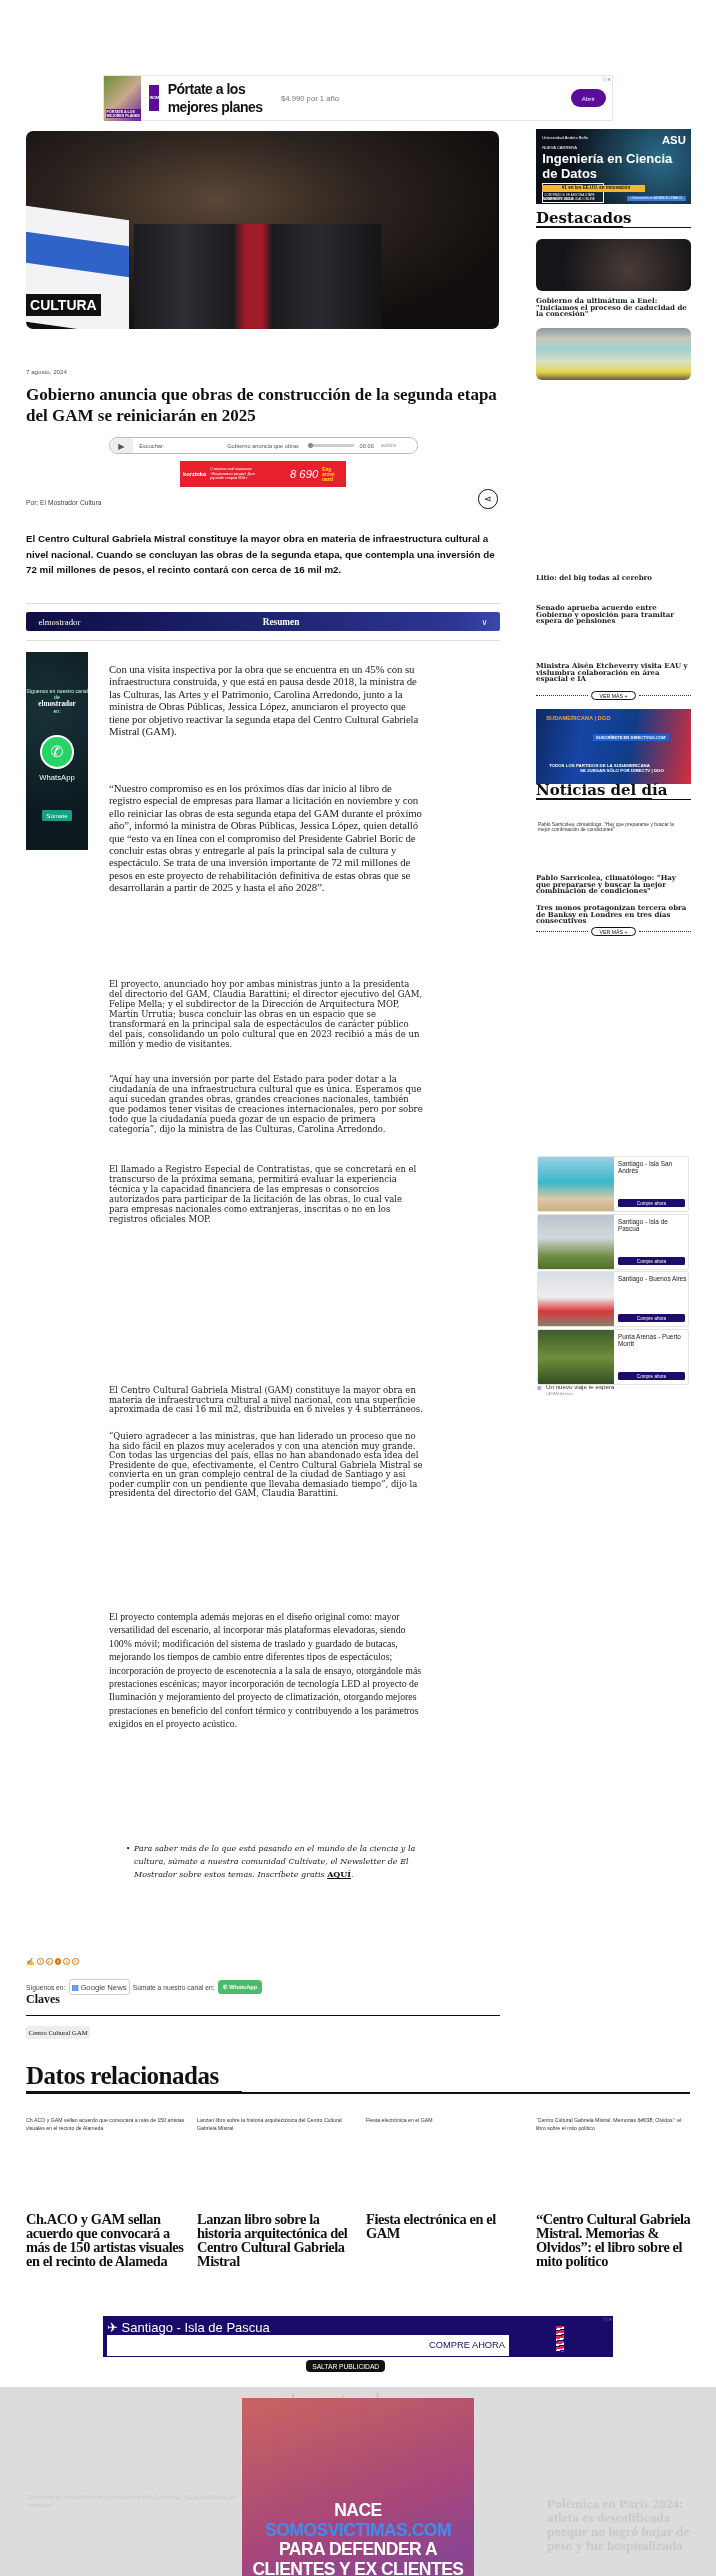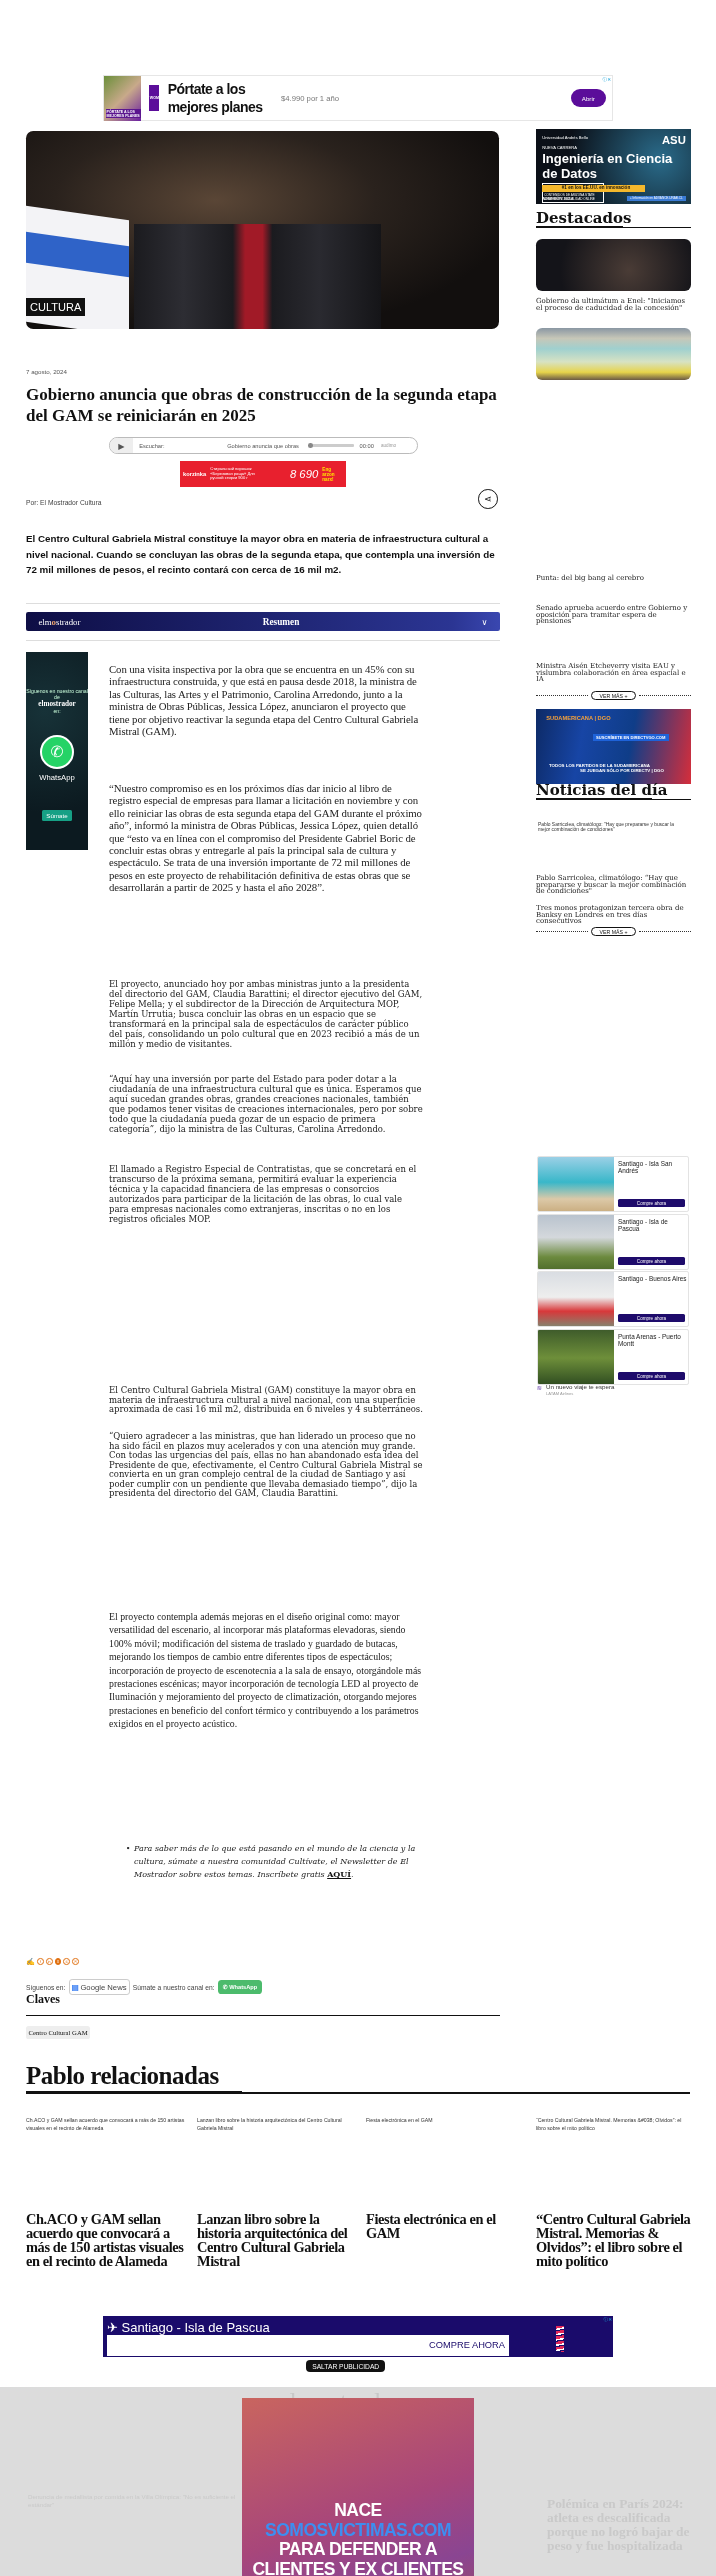--- a/index.html
+++ b/index.html
@@ -12,21 +12,21 @@
 #top-ad .logo{width:10.3px;height:26px;background:#5b0d9a;margin-left:8.2px;color:#fff;font-size:3.6px;font-weight:bold;display:flex;align-items:center;justify-content:center}
 #top-ad .title{font-size:14px;font-weight:bold;line-height:18px;margin-left:8.2px;width:103px;font-family:"Liberation Sans",sans-serif;letter-spacing:-0.5px}
 #top-ad .price{font-size:7.7px;color:#777;margin-left:10.3px;width:155px}
 #top-ad .btn{width:35px;height:18.5px;border-radius:9.3px;background:#5b0d9a;color:#fff;font-size:6.2px;display:flex;align-items:center;justify-content:center;margin-left:auto;margin-right:6.2px}
 .adx{position:absolute;top:1px;right:1px;font-size:4.6px;color:#1aa3d9}
 
 #hero{left:26px;top:131px;width:473px;height:198px;border-radius:7.2px;overflow:hidden;background:radial-gradient(ellipse at 40% 35%,#5a4636 0%,#2a221d 40%,#120f0e 75%)}
 #hero .board{position:absolute;left:0;top:82px;width:103px;height:116px;background:#f3f3f6;transform:skewY(8deg)}
 #hero .band{position:absolute;left:0;top:108px;width:103px;height:31px;background:#2f63c8;transform:skewY(8deg)}
 #hero .people{position:absolute;left:108px;top:93px;width:247px;height:106px;background:linear-gradient(90deg,#1b1b1f,#2d2d33 20%,#1b1b1f 40%,#a11a27 45%,#a11a27 52%,#1b1b1f 56%,#2a2a30 75%,#151518)}
-#hero .tag{position:absolute;left:0;bottom:13px;background:#111;color:#fff;font-weight:normal;font-size:11px;padding:3.1px 4.1px}
+#hero .tag{position:absolute;left:0;bottom:13px;background:#111;color:#fff;font-weight:bold;font-size:14px;padding:3.1px 4.1px}
 #date{left:26px;top:368px;font-size:6.2px;color:#555}
 #headline{left:26px;top:385px;width:474px;font-size:17px;line-height:20.6px;font-weight:bold;font-family:"Liberation Serif",serif}
 #audio{left:109px;top:437px;width:309px;height:17px;border:0.5px solid #bbb;border-radius:8.2px;display:flex;align-items:center;font-size:5.7px;color:#555;overflow:hidden}
 #audio .play{width:23px;height:100%;background:#eee;display:flex;align-items:center;justify-content:center;color:#555;font-size:8.2px}
 #audio .bar{width:45px;height:2.1px;background:#ccc;border-radius:1px;position:relative;margin:0 5.2px}
 #audio .bar::before{content:"";position:absolute;left:-1px;top:-1.5px;width:4.6px;height:4.6px;border-radius:50%;background:#888}
 #korz-ad{left:180px;top:461px;width:166px;height:26px;background:#e8202e;color:#fff;display:flex;align-items:center;padding:0 3.1px;font-size:4.1px}
 #korz-ad .price{font-size:11.3px;font-style:italic;margin-left:auto;margin-right:4.1px}
 #byline{left:26px;top:499px;font-size:6.7px;color:#444}
 #share{left:478px;top:489px;width:19.6px;height:19.6px;border:1px solid #111;border-radius:50%;display:flex;align-items:center;justify-content:center;font-size:9.3px}
@@ -86,21 +86,21 @@
 #asu-ad .title{font-size:13px;font-weight:bold;margin-top:10.3px}
 #asu-ad .asu{position:absolute;right:5.2px;top:5.2px;font-size:11.3px;font-weight:bold}
 #asu-ad .yel{position:absolute;left:6.2px;top:56px;width:103px;height:7.2px;background:#f5b82c;color:#111;font-weight:bold;font-size:4.6px;padding-left:19.6px}
 .side-title{position:absolute;left:536px;width:155px;font-family:"DejaVu Serif",serif;font-weight:bold;font-size:14.4px;border-bottom:0.5px solid #111;padding-bottom:0}
 .side-title::after{content:"";position:absolute;left:0;bottom:-1px;height:2.1px;background:#111}
 #dest-title{top:209px;font-size:15px}
 #dest-title::after{width:87px}
 #nd-title{top:781px;font-size:15px}
 #nd-title::after{width:116px}
 .side-img{position:absolute;left:536px;width:155px;height:52px;border-radius:6.2px}
-.side-h{position:absolute;left:536px;width:155px;font-family:"DejaVu Serif",serif;font-weight:normal;font-size:7px;line-height:6.7px;color:#222}
+.side-h{position:absolute;left:536px;width:155px;font-family:"DejaVu Serif",serif;font-weight:bold;font-size:7px;line-height:6.7px;color:#222}
 .vermas{position:absolute;left:536px;width:155px;height:9.3px;display:flex;align-items:center}
 .vermas::before,.vermas::after{content:"";flex:1;border-top:1px dotted #333}
 .vermas span{border:0.8px solid #111;border-radius:5.2px;padding:0.5px 7.2px;font-size:5.2px;margin:0 3.1px}
 #dgo-ad{left:536px;top:709px;width:155px;height:75px;background:linear-gradient(100deg,#0d2a66 0%,#1745a5 30%,#0f3d88 60%,#d62e3b 100%);color:#fff;font-size:4.1px;font-weight:bold}
 #dgo-ad .sus{position:absolute;left:57px;top:25px;background:#1e62d8;padding:1px 3.1px}
 #dgo-ad .bot{position:absolute;left:13px;bottom:11.3px;font-size:4.4px}
 #nd-small{left:538px;top:822px;width:149px;font-size:4.9px;line-height:5.2px;color:#333}
 #latam-list{left:536px;top:1156px;width:152px;height:226px}
 .lat-item{position:absolute;left:1px;width:152px;height:56px;border:0.5px solid #e3e3e3;border-radius:2.1px;overflow:hidden;background:#fff}
 .lat-item .pic{position:absolute;left:0;top:0;width:76px;height:56px}
@@ -194,21 +194,21 @@
       <b>▤</b>
       <span>Google News</span>
     </span>
   <span>Súmate a nuestro canal en:</span>
   <span class="wa">✆ <span>WhatsApp</span></span>
 </div>
 
 <div id="claves" class="abs">Claves</div>
 <div id="claves-tag" class="abs">Centro Cultural GAM</div>
 
-<h2 id="notas-title" class="abs">Pablo relacionadas</h2>
+<h2 id="notas-title" class="abs">Datos relacionadas</h2>
 <div id="notas-line" class="abs"></div>
 
 <div class="nota" style="left:26px;top:2117px">
   <div class="sm">Ch.ACO y GAM sellan acuerdo que convocará a más de 150 artistas visuales en el recinto de Alameda</div>
   <div class="big">Ch.ACO y GAM sellan acuerdo que convocará a más de 150 artistas visuales en el recinto de Alameda</div>
 </div>
 <div class="nota" style="left:197px;top:2117px;width:155px">
   <div class="sm">Lanzan libro sobre la historia arquitectónica del Centro Cultural Gabriela Mistral</div>
   <div class="big" style="width:155px">Lanzan libro sobre la historia arquitectónica del Centro Cultural Gabriela Mistral</div>
 </div>
@@ -251,21 +251,21 @@
   <div style="width:62px;font-size:3.1px;border:0.5px solid #fff;margin-top:2.1px;padding:1px">Advance — PRIMERA CARRERA DE CONTINUIDAD ADVANCE CON CONTENIDOS DE ARIZONA STATE UNIVERSITY. MODALIDAD ONLINE</div>
   <div class="yel">#1 en los EE.UU. en innovación</div>
   <div style="position:absolute;left:6.2px;bottom:3.1px">ADMISIÓN 2024</div>
   <div style="position:absolute;right:5.2px;bottom:3.1px;background:#3a7bd5;padding:0.5px 3.1px;font-size:3.1px">+ Información en ADVANCE.UNAB.CL</div>
 </div>
 
 <h3 id="dest-title" class="side-title">Destacados</h3>
 <div class="side-img" style="top:239px;background:radial-gradient(circle at 60% 60%,#4a3c36,#141419 70%)"></div>
 <div class="side-h" style="top:298px">Gobierno da ultimátum a Enel: "Iniciamos el proceso de caducidad de la concesión"</div>
 <div class="side-img" style="top:328px;background:linear-gradient(180deg,#8a97a3 0%,#c7c7b8 20%,#9fd0cf 40%,#d7e2c3 65%,#e7d44b 85%,#6b5a45 100%)"></div>
-<div class="side-h" style="top:575px">Punta: del big bang al cerebro</div>
+<div class="side-h" style="top:575px">Litio: del big todas al cerebro</div>
 <div class="side-h" style="top:605px">Senado aprueba acuerdo entre Gobierno y oposición para tramitar espera de pensiones</div>
 <div class="side-h" style="top:658px;top:663px">Ministra Aisén Etcheverry visita EAU y vislumbra colaboración en área espacial e IA</div>
 <div class="vermas" style="top:691px">
     <span>VER MÁS +</span>
   </div>
 
 <div id="dgo-ad" class="abs">
   <div style="position:absolute;left:10.3px;top:6.2px;font-size:5.7px;color:#f5a13a">SUDAMERICANA | DGO</div>
   <div class="sus">SUSCRÍBETE EN DIRECTVGO.COM</div>
   <div class="bot">

